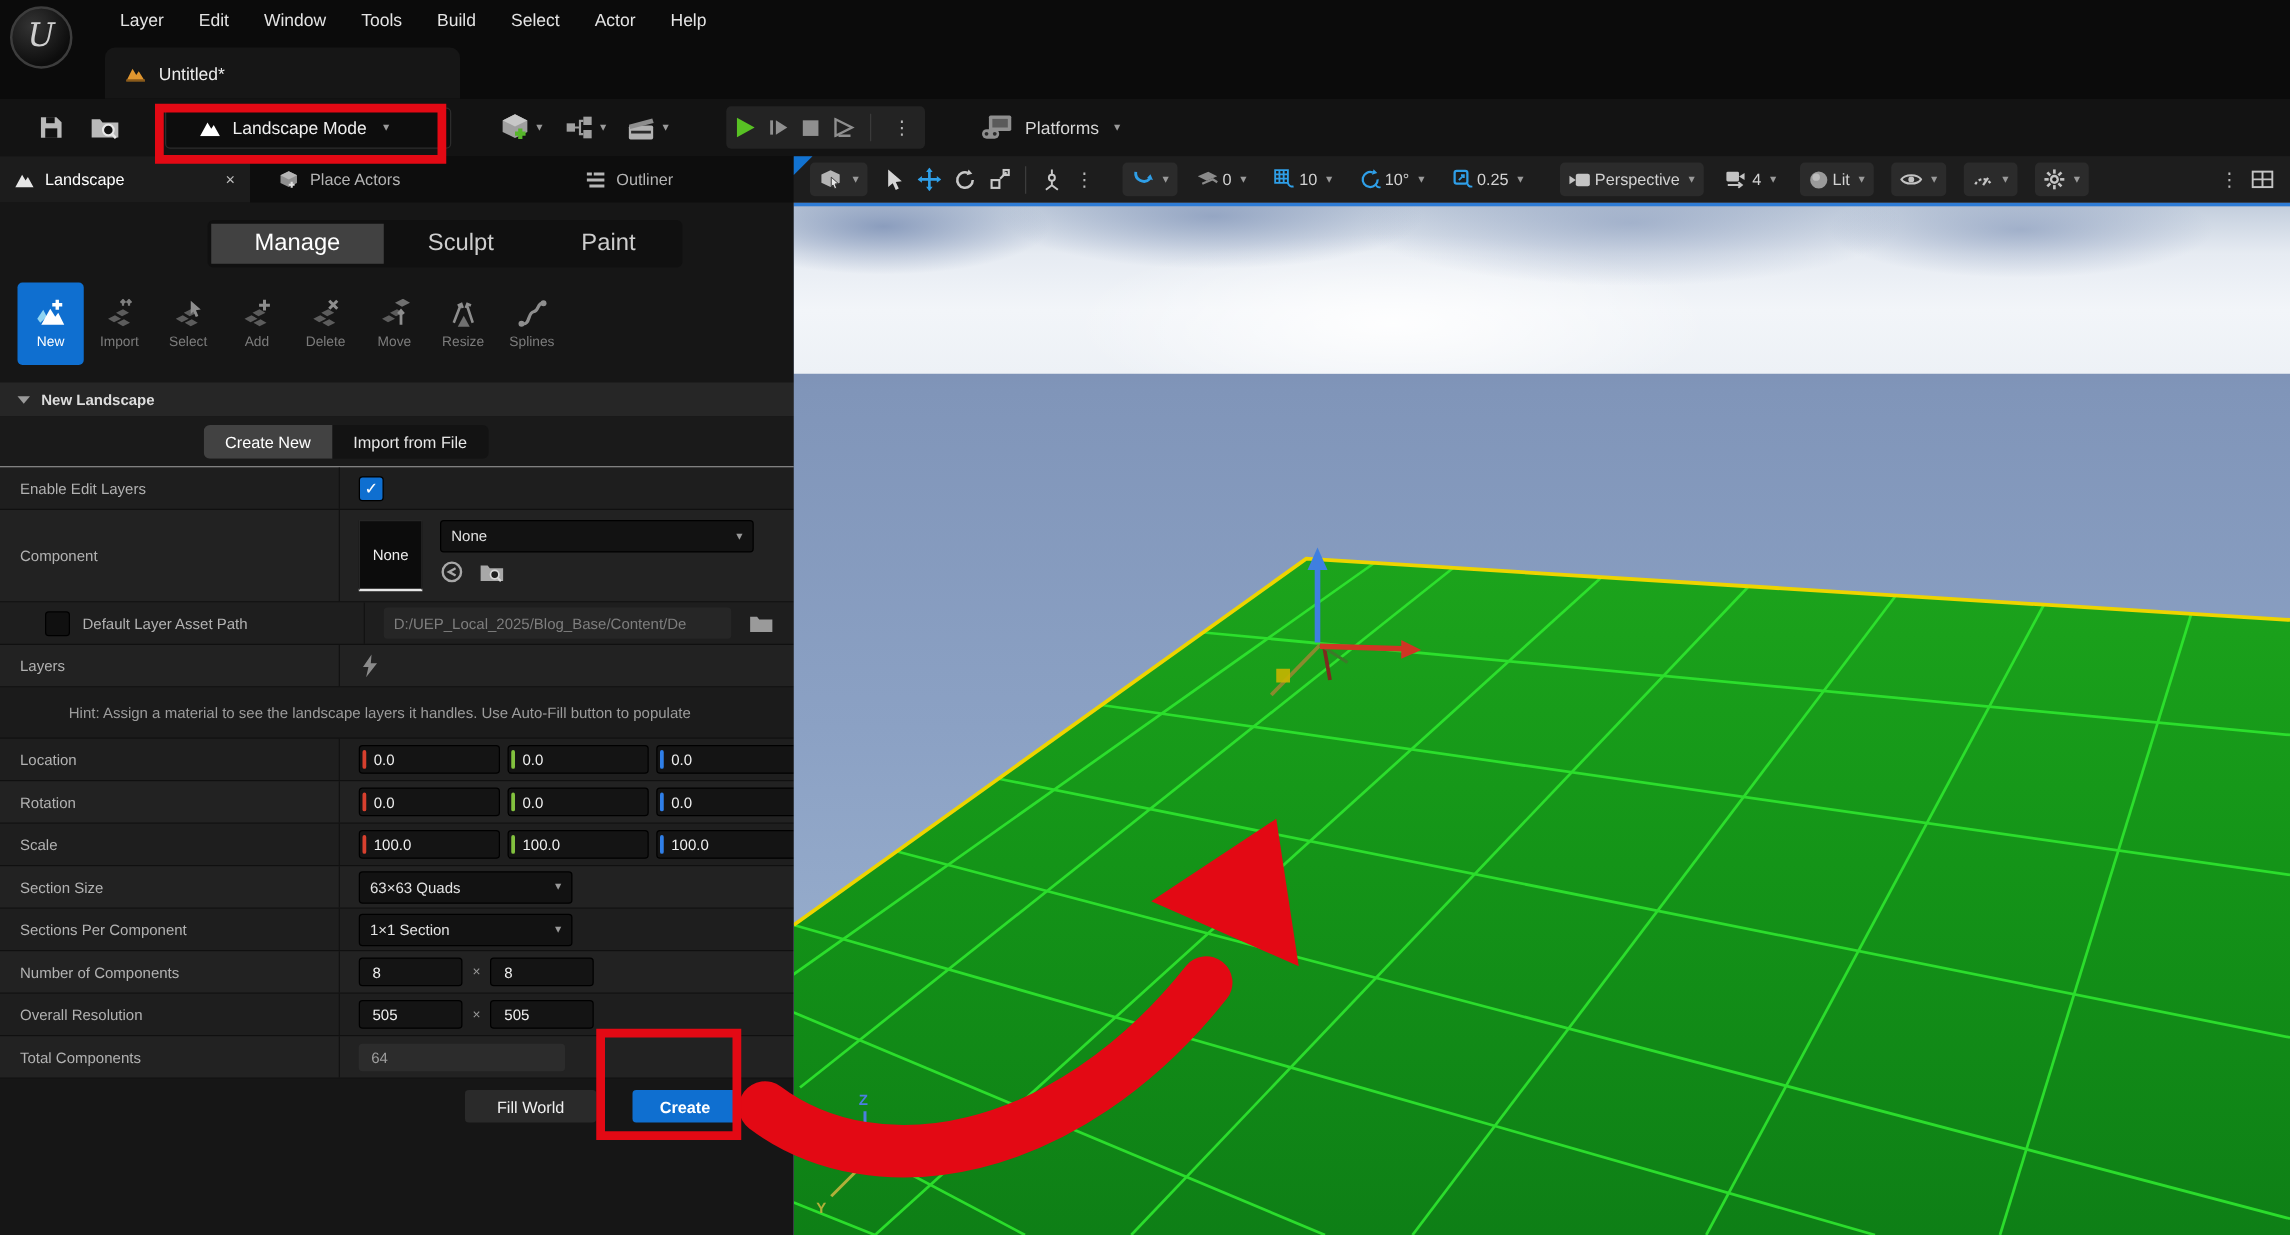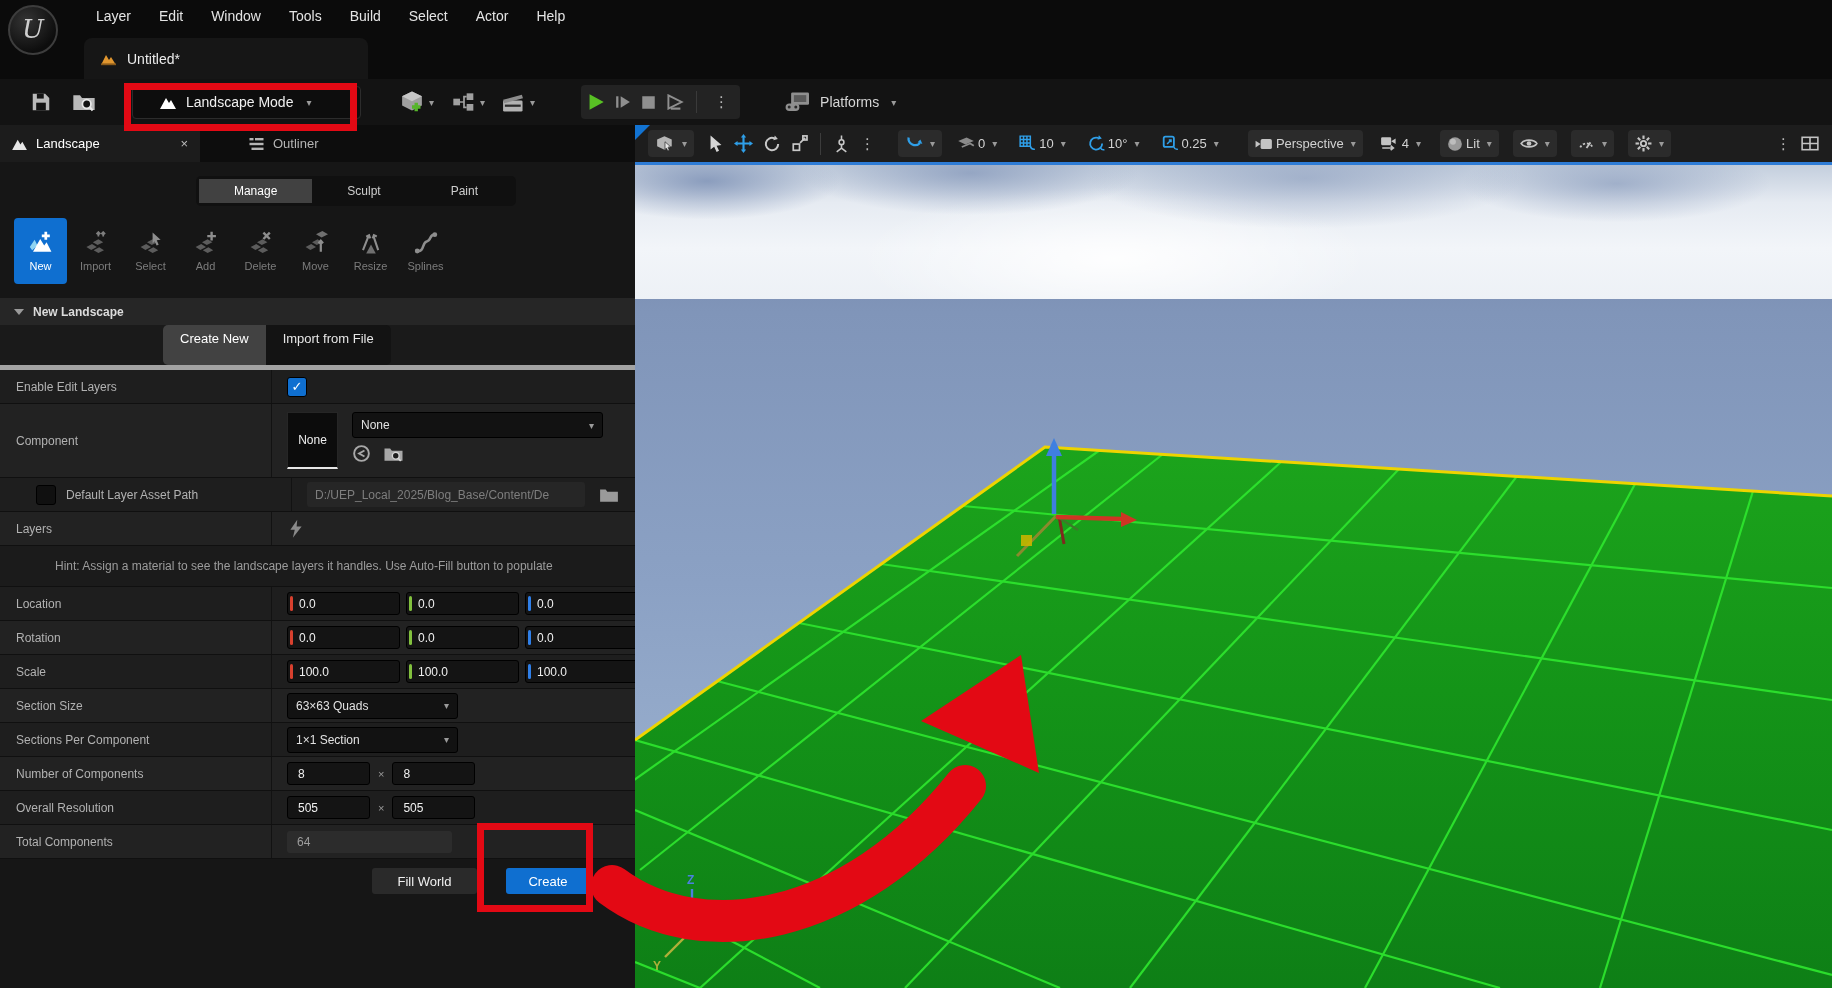--- a/index.html
+++ b/index.html
@@ -39,37 +39,37 @@
   
   .ptabs{display:flex;height:37px;background:#0d0d0d;align-items:stretch}
   .ptab{display:flex;align-items:center;gap:8px;padding:0 12px;font-size:13px;color:#b4b4b4}
   .ptab.active{background:#1c1c1c;color:#fff;width:176px}
   .ptab .close{margin-left:auto;color:#bdbdbd;font-size:13px}
   .ptab.mid{width:186px;margin-left:10px}
   .ptab.right{margin-left:36px}
 
   
   .segment{margin:14px auto 0;width:max-content;background:#101010;border-radius:5px;padding:3px;display:flex}
-  .seg-item{padding:5px 35px;font-size:12px;color:#cdcdcd;border-radius:0}
+  .seg-item{padding:5px 35px;font-size:19px;color:#cdcdcd;border-radius:0}
   .seg-item.active{background:#414141;color:#fff}
 
   
   .tools{display:flex;margin:12px 0 0 14px;gap:2px}
   .tool{width:53px;height:66px;display:flex;flex-direction:column;align-items:center;justify-content:center;gap:5px;border-radius:4px}
   .tool .tlabel{font-size:11px;color:#7c7c7c}
   .tool.active{background:#0f6fd0}
   .tool.active .tlabel{color:#fff}
 
   
   .sect-head{margin-top:14px;height:27px;background:#262626;display:flex;align-items:center;gap:9px;padding-left:14px}
   .sect-head .caret{width:0;height:0;border-left:5px solid transparent;border-right:5px solid transparent;border-top:6px solid #9a9a9a}
   .sect-head .stitle{font-size:12px;font-weight:bold;color:#dcdcdc}
 
   
-  .create-row{height:40px;display:flex;background:#1a1a1a;border-bottom:5px solid #a3a3a3}
+  .create-row{height:40px;display:flex;align-items:center;background:#1a1a1a;border-bottom:1px solid #a3a3a3}
   .toggle{margin-left:163px;display:flex;border-radius:5px;overflow:hidden}
   .toggle .t-item{padding:6px 17px;font-size:13px;background:#131313;color:#e6e6e6}
   .toggle .t-item.sel{background:#424242;color:#fff}
 
   
   .prow{display:flex;border-bottom:1px solid #101010;background:#1e1e1e;align-items:center;min-height:33px}
   .prow.alt{background:#222222}
   .plabel{width:255px;flex:none;padding-left:16px;font-size:12px;color:#b2b2b2;display:flex;align-items:center;gap:10px}
   .pval{flex:1;align-self:stretch;border-left:1px solid #121212;display:flex;align-items:center;padding-left:15px;gap:6px}
   .checkbox{width:18px;height:18px;border-radius:3px;background:#101010;border:1px solid #000;display:flex;align-items:center;justify-content:center}
@@ -92,21 +92,21 @@
   .vec.ax-x::before{background:#d8402e}.vec.ax-y::before{background:#82c13e}.vec.ax-z::before{background:#2f7fe8}
   .dd-small{width:153px}
   .mini{width:71px;height:21px;background:#141414;border:1px solid #000;border-radius:3px;display:flex;align-items:center;
         padding-left:10px;font-size:12px;color:#f0f0f0}
   .mult{font-size:11px;color:#9a9a9a;margin:0 2px}
   .ro-field{width:155px;height:22px;background:#2c2c2c;border-radius:3px;display:flex;align-items:center;padding-left:10px;
             font-size:12px;color:#9e9e9e}
   .actions{display:flex;gap:29px;margin:9px 0 0 372px;padding-bottom:10px}
   .btn{height:26px;border-radius:3px;display:flex;align-items:center;justify-content:center;font-size:13px}
   .btn-dark{width:105px;background:#2a2a2a;color:#f0f0f0}
-  .btn-blue{width:84px;background:#0f6fd0;color:#fff;font-weight:normal}
+  .btn-blue{width:84px;background:#0f6fd0;color:#fff;font-weight:bold}
 
   
   .vp-toolbar{position:absolute;left:0;top:0;right:0;height:37px;background:#1d1d1d;display:flex;align-items:center;z-index:4}
   .corner{position:absolute;left:0;top:0;width:0;height:0;border-top:15px solid #1273d2;border-right:15px solid transparent}
   .vp-btn{display:flex;align-items:center;gap:3px;background:#2b2b2b;border-radius:4px;height:27px;padding:0 7px}
   .vp-flat{display:flex;align-items:center;gap:3px;height:27px;padding:0 5px}
   .vp-sep{width:1px;height:22px;background:#3c3c3c;margin:0 7px}
   .vp-txt{font-size:13px;color:#d2d2d2}
   .vdots{font-size:15px;color:#b8b8b8;padding:0 5px}
 
@@ -249,20 +249,28 @@
   <div class="main">
 
     <div class="left-panel">
       <div class="ptabs">
         <div class="ptab active">
           <svg width="16" height="12" viewBox="0 0 17 13">
               <polygon points="0,13 6,2 9,7 11,4 16,13" fill="#e6e6e6"></polygon>
             </svg>
           <span>Landscape</span>
           <span class="close">×</span>
+        </div>
+        <div class="ptab mid">
+          <svg width="18" height="16" viewBox="0 0 18 17">
+              <path d="M9 1 L16 4.5 V11 L9 14.5 L2 11 V4.5 Z" fill="#8f8f8f"></path>
+              <path d="M9 1 L16 4.5 L9 8 L2 4.5 Z" fill="#b5b5b5"></path>
+              <path d="M11.5 10 v5 M9 12.5 h5" stroke="#dedede" stroke-width="1.8"></path>
+            </svg>
+          <span>Place Actors</span>
         </div>
         <div class="ptab right">
           <svg width="17" height="14" viewBox="0 0 16 14">
               <rect x="1" y="1" width="4" height="2.4" fill="#b5b5b5"></rect>
               <rect x="6.5" y="1" width="8.5" height="2.4" fill="#b5b5b5"></rect>
               <rect x="1" y="5.8" width="14" height="2.4" fill="#b5b5b5"></rect>
               <rect x="3" y="10.6" width="12" height="2.4" fill="#b5b5b5"></rect>
             </svg>
           <span>Outliner</span>
         </div>

